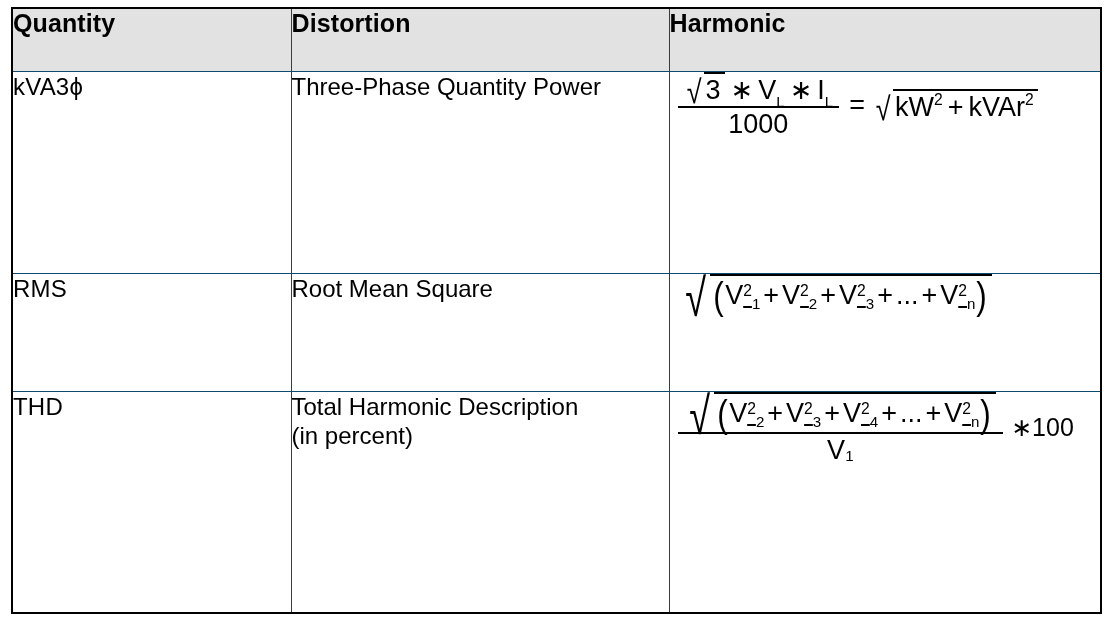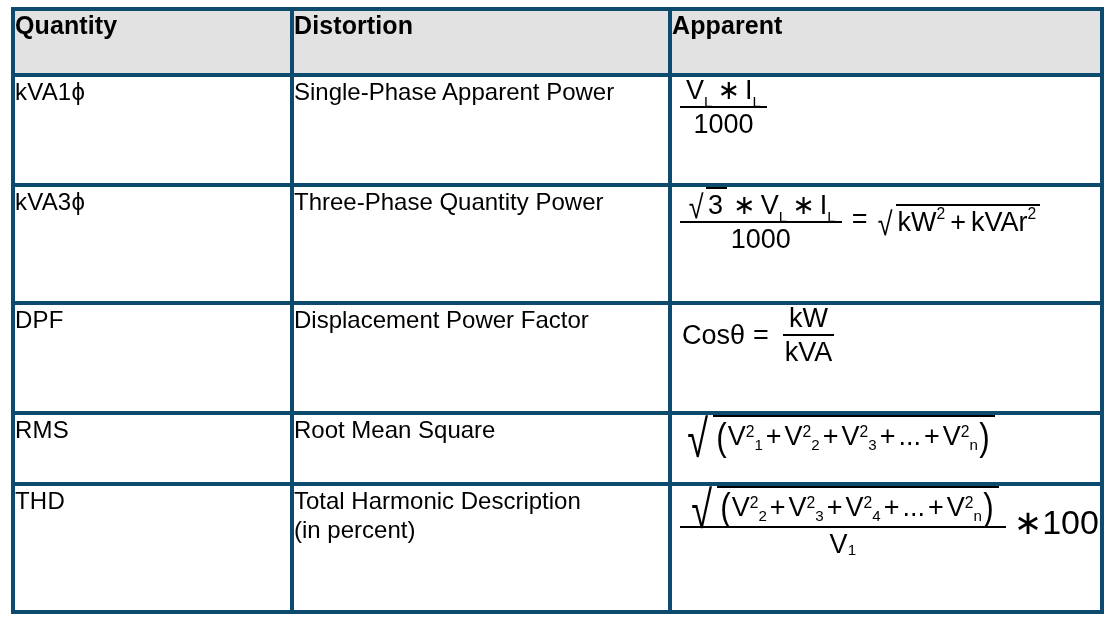--- a/index.html
+++ b/index.html
@@ -29,21 +29,21 @@
     width: 1089px;
     height: 607px;
     border: 2px solid #000000;
   }
   table.spec col.c-qty  { width: 279px; }
   table.spec col.c-desc { width: 378px; }
   table.spec col.c-eq   { width: 432px; }
 
   table.spec th,
   table.spec td {
-    border: 4px solid #0c4a6e;
+    border: 1px solid #0c4a6e;
     vertical-align: top;
     padding: 0;
   }
 
   thead th {
     background: #e2e2e2;
     height: 62px;
     font-size: 25px;
     font-weight: bold;
     text-align: left;
@@ -106,21 +106,21 @@
     position: relative;
     top: 0.33em;
     letter-spacing: 0;
   }
   sup.sp {
     font-size: 0.58em;
     vertical-align: baseline;
     position: relative;
     top: -0.52em;
   }
-  .vsub { position: relative; display: inline-block; }
+  .vsub { position: relative; display: inline-block; text-decoration: underline; }
 
   .op { padding: 0 5px; }
   .op.tight { padding: 0 3px; }
   .eqsign { padding: 0 8px; }
 
   
   .rad {
     display: inline-flex;
     align-items: stretch;
     margin: 0 1px;
@@ -142,64 +142,46 @@
     font-size: 1.95em;
     line-height: .72;
     transform: translateY(5px) scaleX(.72);
   }
   .paren {
     font-size: 1.42em;
     line-height: .82;
     display: inline-block;
     transform: scaleX(.82);
   }
-  .mul100 { padding-left: 6px; font-size: 34px; }
+  .mul100 { padding-left: 6px; font-size: 25px; }
 
   .stack-outer {
     display: inline-flex;
     align-items: center;
   }
 </style>
 </head>
 <body>
 
 <div id="table-wrap">
   <table class="spec">
     <colgroup>
       <col class="c-qty">
       <col class="c-desc">
       <col class="c-eq">
     </colgroup>
     <thead>
       <tr>
         <th>Quantity</th>
         <th>Distortion</th>
-        <th>Apparent</th>
+        <th>Harmonic</th>
       </tr>
     </thead>
     <tbody>
 
-      <tr>
-        <td class="qty">kVA1ϕ</td>
-        <td class="desc">Single-Phase Apparent Power</td>
-        <td class="eq">
-          <div class="math indent-1">
-            <span class="frac">
-              <span class="num">
-                <span>V</span>
-                  <sub class="sb">L</sub>
-                <span class="op">∗</span>
-                <span>I</span>
-                  <sub class="sb">L</sub>
-              </span>
-              <span class="den">1000</span>
-            </span>
-          </div>
-        </td>
-      </tr>
 
       <tr>
         <td class="qty">kVA3ϕ</td>
         <td class="desc">Three-Phase Quantity Power</td>
         <td class="eq">
           <div class="math indent-1">
             <span class="frac">
               <span class="num">
                 <span class="rad">
                   <span class="radsym">√</span>
@@ -222,35 +204,20 @@
                   <sup class="sp">2</sup>
                 <span class="op">+</span>
                 <span>kVAr</span>
                   <sup class="sp">2</sup>
               </span>
             </span>
           </div>
         </td>
       </tr>
 
-      <tr>
-        <td class="qty">DPF</td>
-        <td class="desc">Displacement Power Factor</td>
-        <td class="eq">
-          <div class="math indent-2">
-            <span>Cos</span>
-              <span>θ</span>
-            <span class="eqsign">=</span>
-            <span class="frac">
-              <span class="num">kW</span>
-              <span class="den">kVA</span>
-            </span>
-          </div>
-        </td>
-      </tr>
 
       <tr>
         <td class="qty">RMS</td>
         <td class="desc">Root Mean Square</td>
         <td class="eq">
           <div class="math indent-2">
             <span class="rad big">
               <span class="radsym">√</span>
               <span class="radbody">
                 <span class="paren">(</span>

